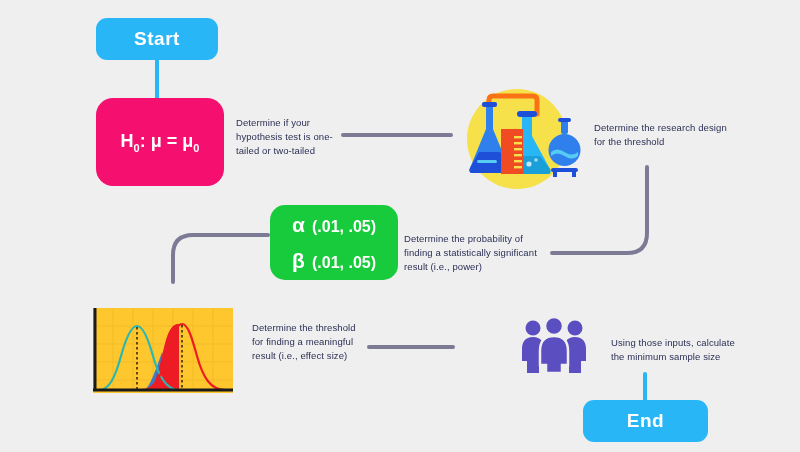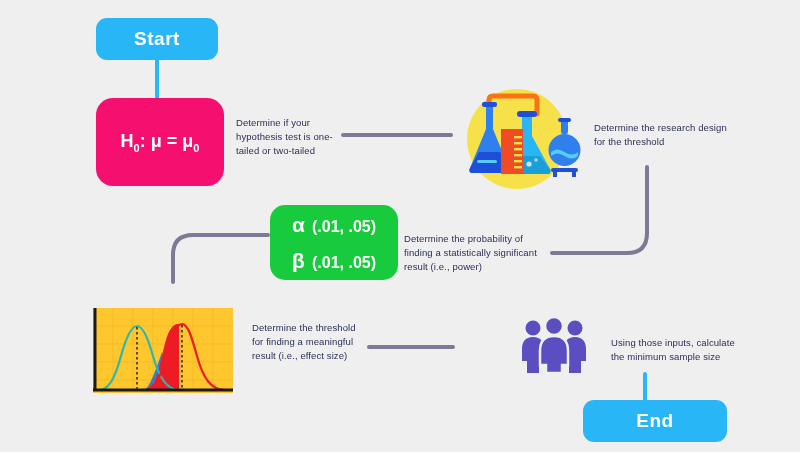--- a/index.html
+++ b/index.html
@@ -30,21 +30,21 @@
     color: #ffffff;
   }
   .node-terminal {
     background: #29b6f6;
     font-size: 19px;
     font-weight: bold;
     letter-spacing: .5px;
     border-radius: 11px;
   }
   #start-node { left: 96px;  top: 18px;  width: 122px; height: 42px; }
-  #end-node   { left: 583px; top: 400px; width: 144px; height: 42px; }
+  #end-node   { left: 583px; top: 400px; width: 125px; height: 42px; }
 
   #hypothesis-node {
     left: 96px; top: 98px; width: 128px; height: 88px;
     background: #f50f6e;
     border-radius: 17px;
   }
   #alpha-node {
     left: 270px; top: 205px; width: 128px; height: 75px;
     background: #18cb3c;
     border-radius: 15px;

